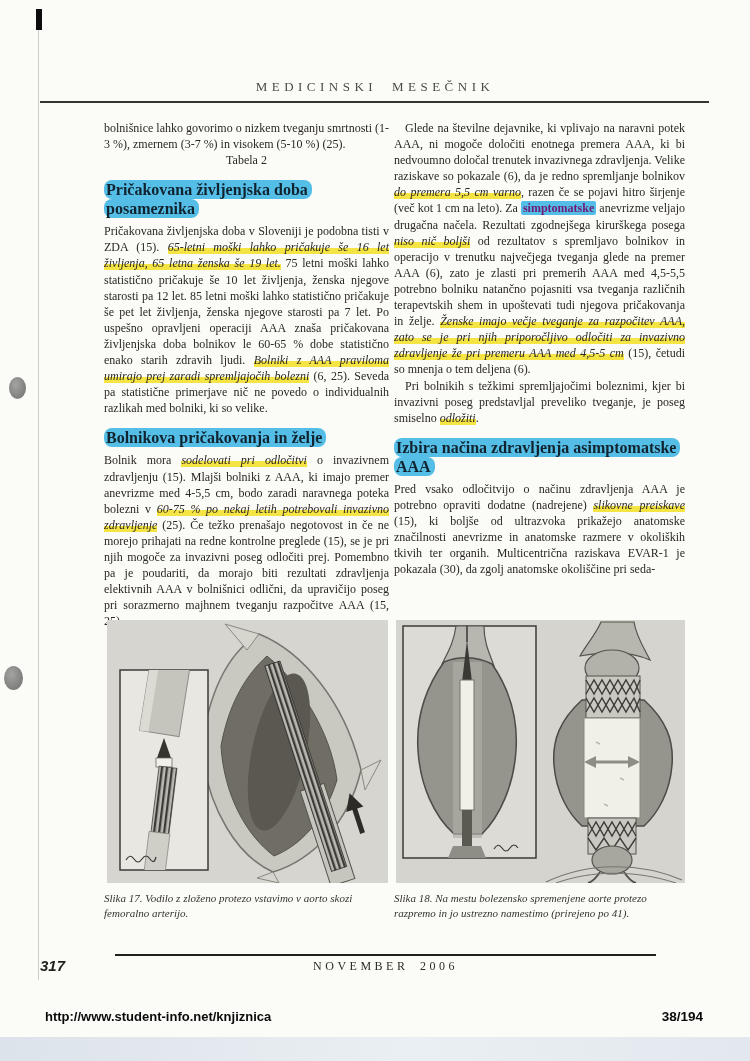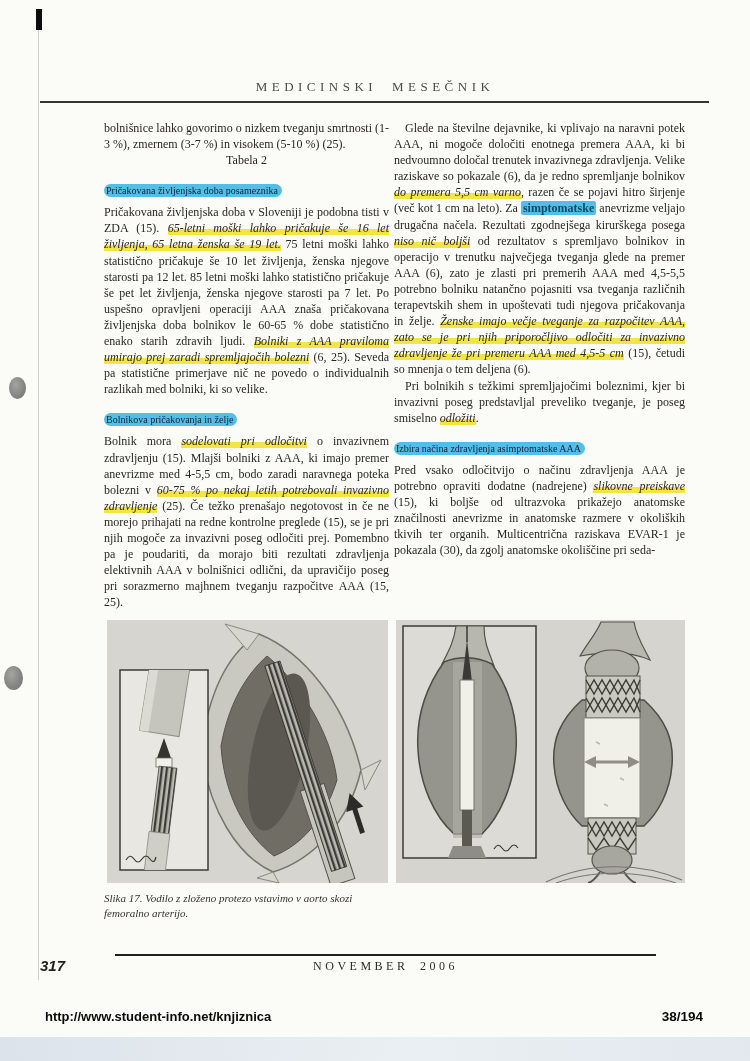--- a/index.html
+++ b/index.html
@@ -22,26 +22,26 @@
   .header-rule{position:absolute;left:40px;top:101px;width:669px;height:2px;background:#35342f;}
   
   .col{position:absolute;top:120px;font-size:12px;line-height:16.1px;text-align:justify;}
   .col-left{left:104px;width:285px;}
   .col-right{left:394px;width:291px;}
   .col p{margin:0;}
   p.indent{text-indent:11px;}
   .table-ref{text-align:center;}
   .h-wrap{margin:13px 0 4px 0;line-height:18px;text-align:left;}
   .hl-head{
-    display:inline;background:var(--hl-c,#54bee7);color:#11232f;font-weight:normal;
-    font-size:10px;padding:1px 4px 1px 2px;border-radius:8px;
+    display:inline;background:var(--hl-c,#54bee7);color:#11232f;font-weight:bold;
+    font-size:16px;padding:1px 4px 1px 2px;border-radius:8px;
     -webkit-box-decoration-break:clone;box-decoration-break:clone;
   }
   .hl-y{background:linear-gradient(to top, var(--hl-y-rgba,rgba(244,226,48,0.9)) 42%, rgba(244,226,48,0) 42%);font-style:italic;}
-  .hl-c{background:var(--hl-c,#54bee7);font-weight:bold;color:#0c4a6e;padding:0 2px;border-radius:2px;}
+  .hl-c{background:var(--hl-c,#54bee7);font-weight:bold;color:#701a75;padding:0 2px;border-radius:2px;}
   
   .figure{position:absolute;top:620px;}
   .figure svg{display:block;}
   .fig-17{left:107px;width:281px;height:263px;}
   .fig-18{left:396px;width:289px;height:263px;}
   .caption{position:absolute;top:891px;font-style:italic;font-size:11px;line-height:14.6px;
     color:#36332d;text-align:left;}
   .cap-17{left:104px;width:283px;}
   .cap-18{left:394px;width:293px;}
   
@@ -181,20 +181,21 @@
       <polyline points="192,202 200,216 208,202 216,216 224,202 232,216 240,202" fill="none" stroke="#3e3d37" stroke-width="1.4"></polyline>
       <polyline points="192,216 200,202 208,216 216,202 224,216 232,202 240,216" fill="none" stroke="#3e3d37" stroke-width="1.4"></polyline>
       <polyline points="192,218 200,230 208,218 216,230 224,218 232,230 240,218" fill="none" stroke="#3e3d37" stroke-width="1.4"></polyline>
       <ellipse cx="216" cy="240" rx="20" ry="14" fill="#a8a79f" stroke="#55544c" stroke-width="1.2"></ellipse>
       <path d="M204,252 C200,258 196,262 192,263" fill="none" stroke="#55544c" stroke-width="2"></path>
       <path d="M228,252 C232,258 236,262 240,263" fill="none" stroke="#55544c" stroke-width="2"></path>
       <path d="M150,262 C192,242 244,242 286,260" fill="none" stroke="#77766e" stroke-width="1.2"></path>
       <path d="M160,263 C196,250 240,250 280,263" fill="none" stroke="#77766e" stroke-width="1"></path>
     </svg>
   </div>
+  <div class="caption cap-18">Slika 18. Na mestu bolezensko spremenjene aorte protezo razpremo in jo ustrezno namestimo (prirejeno po 41).</div>
 
   <div class="footer-rule"></div>
   <div class="page-num">317</div>
   <div class="issue">NOVEMBER 2006</div>
 
   <div class="scan-url">http://www.student-info.net/knjiznica</div>
   <div class="scan-page">38/194</div>
   <div class="bottom-strip"></div>
 
 </div>

